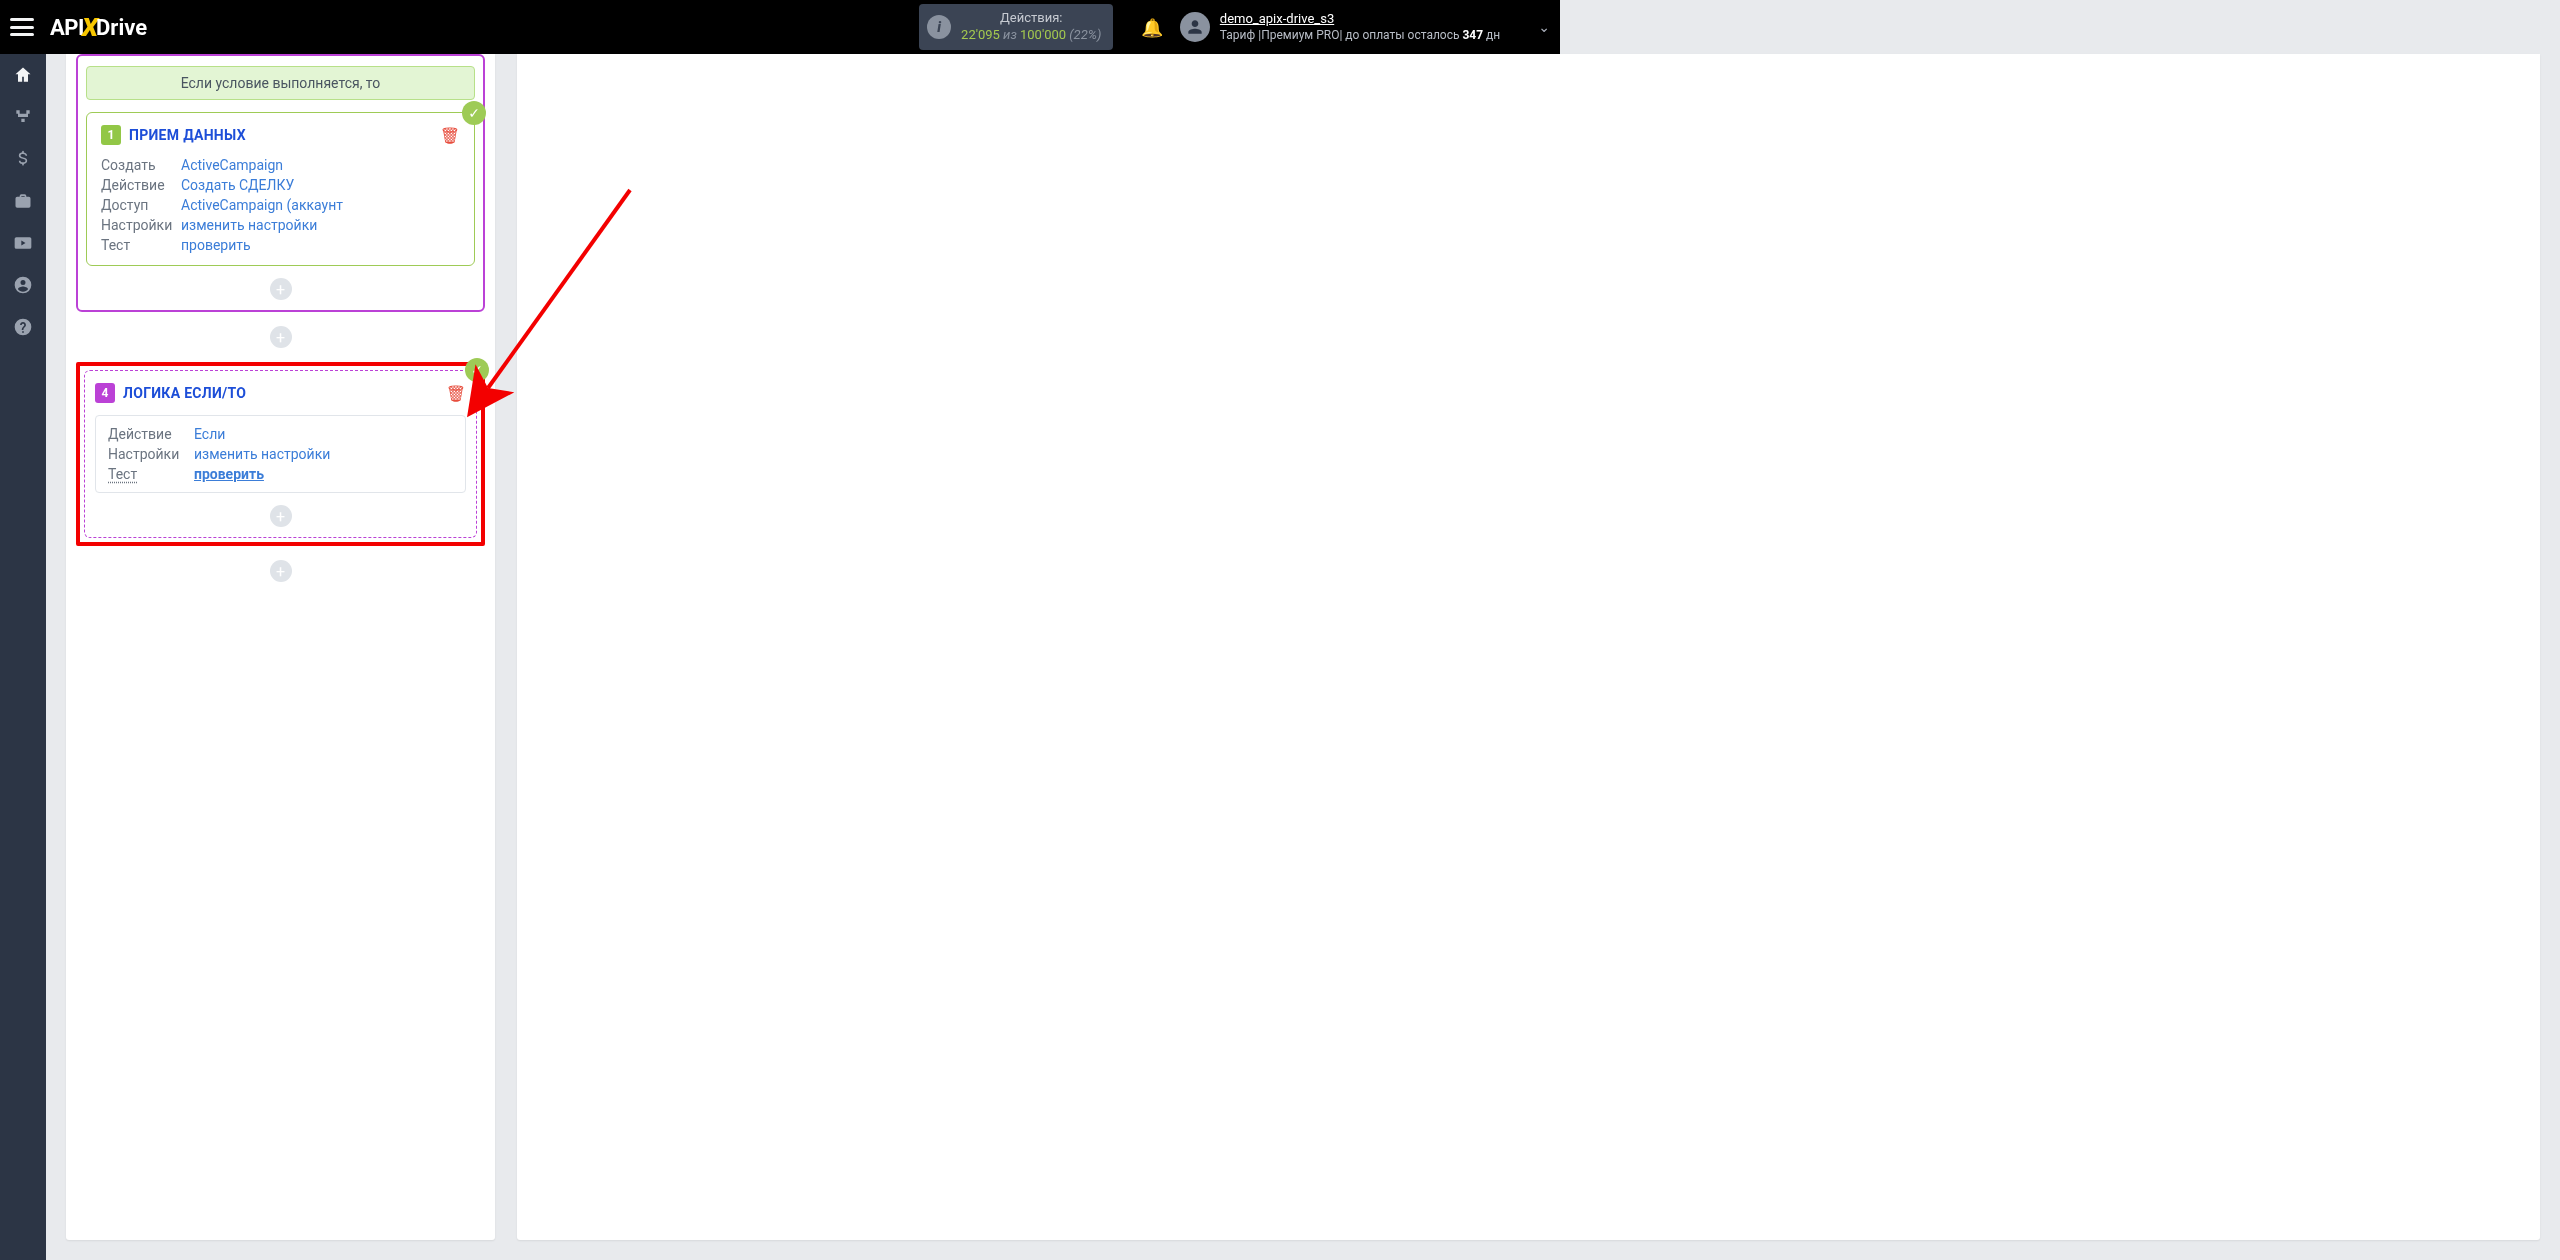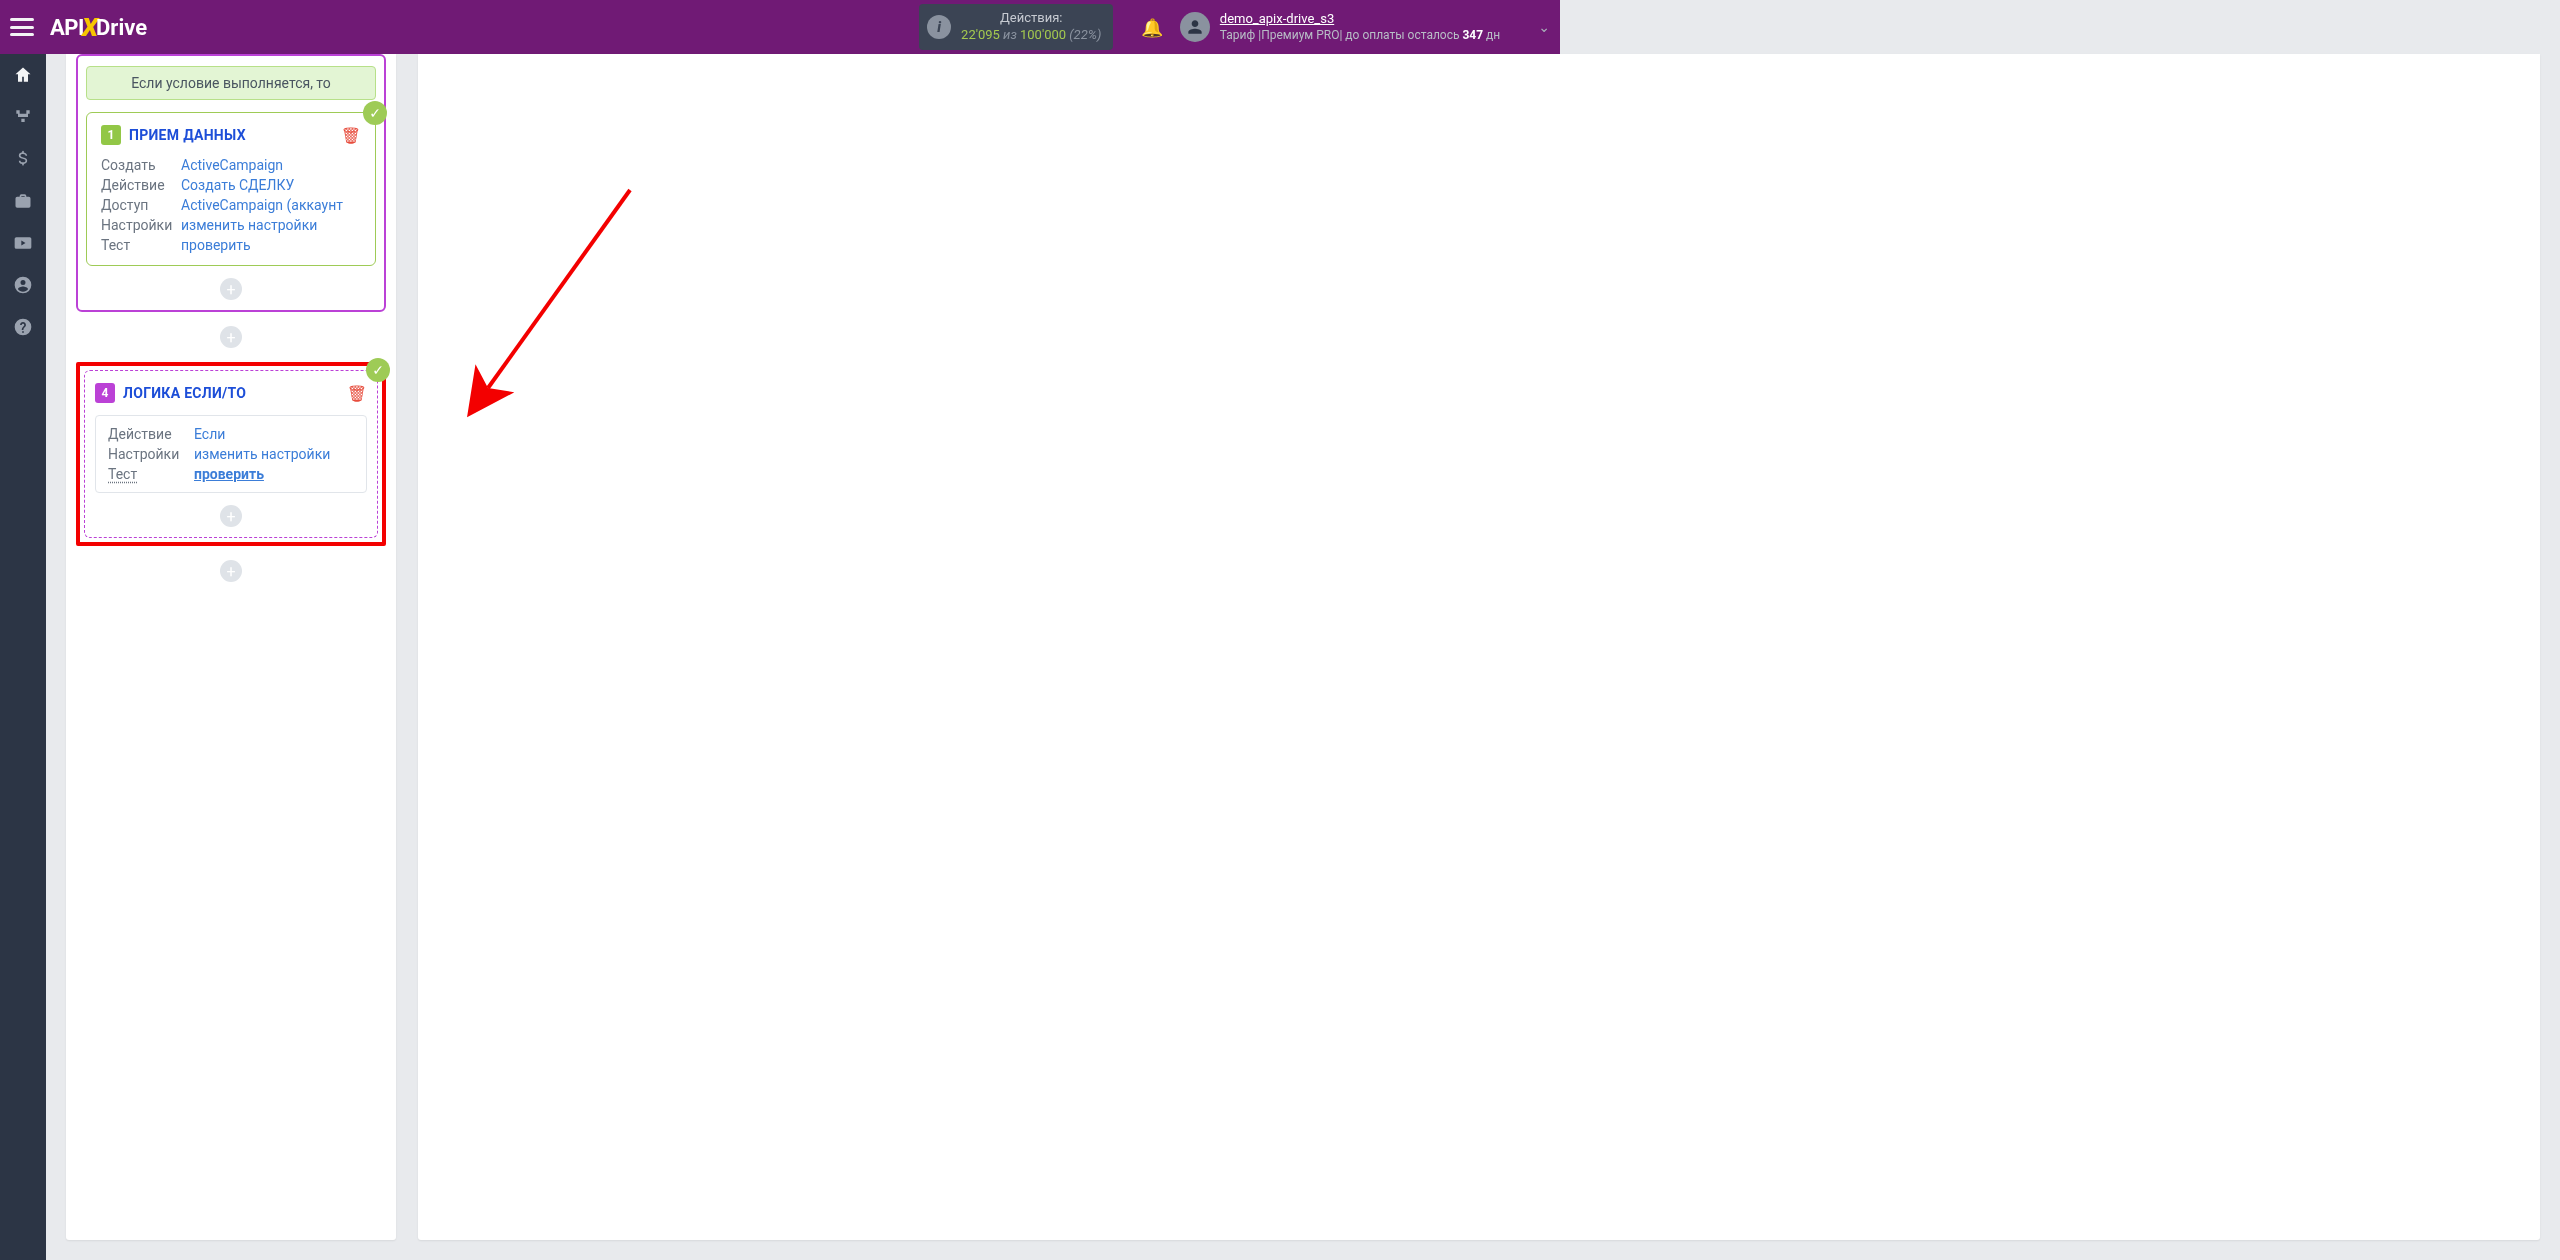--- a/index.html
+++ b/index.html
@@ -7,21 +7,21 @@
   font-family: -apple-system, BlinkMacSystemFont, "Segoe UI", Roboto, Arial, sans-serif;
   background: #e8eaed;
   width: 1560px;
   height: 772px;
   overflow: hidden;
 }
 
 
 .header {
   height: 54px;
-  background: #701a75;
+  background: #000000;
   display: flex;
   align-items: center;
   padding: 0 10px;
   color: #fff;
 }
 .hamburger { width: 24px; height: 18px; display: flex; flex-direction: column; justify-content: space-between; margin-right: 16px; cursor: pointer; }
 .hamburger span { height: 3px; background: #f3f4f5; border-radius: 2px; }
 .logo { display: flex; align-items: center; font-size: 22px; font-weight: 700; }
 .logo .api { color: #fff; letter-spacing: -0.5px; }
 .logo .x { color: #f7c600; font-size: 26px; font-style: italic; margin: 0 -2px; font-weight: 900; }
@@ -83,21 +83,21 @@
 
 
 .main {
   position: absolute;
   top: 54px; left: 46px; right: 0; bottom: 0;
   display: flex;
   gap: 22px;
   padding: 0 20px 20px;
 }
 .column-left {
-  width: 330px;
+  width: 429px;
   background: #fff;
   border-radius: 0 0 3px 3px;
   padding: 0 10px 14px;
   box-shadow: 0 1px 2px rgba(0,0,0,0.08);
 }
 .column-right {
   flex: 1;
   background: #fff;
   border-radius: 0 0 3px 3px;
   box-shadow: 0 1px 2px rgba(0,0,0,0.08);

